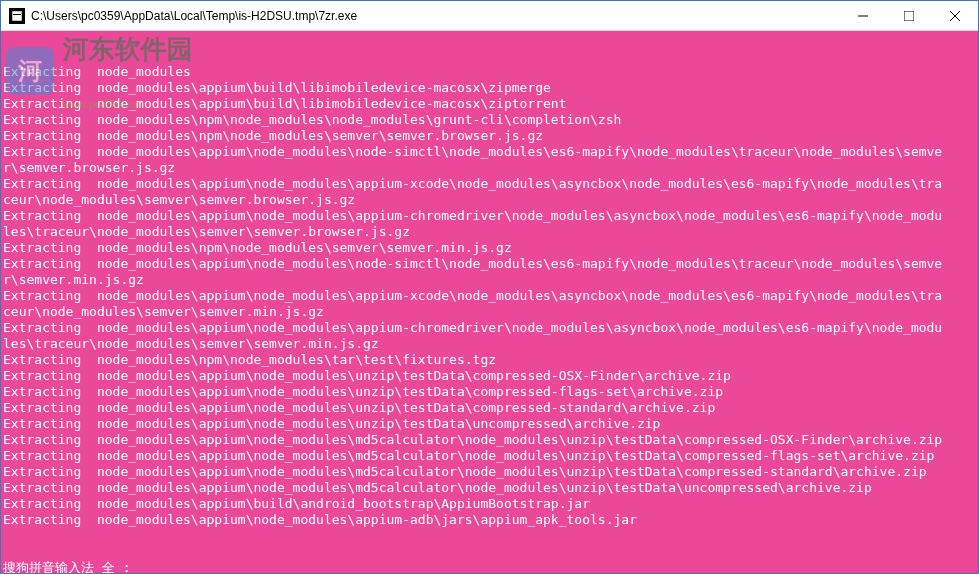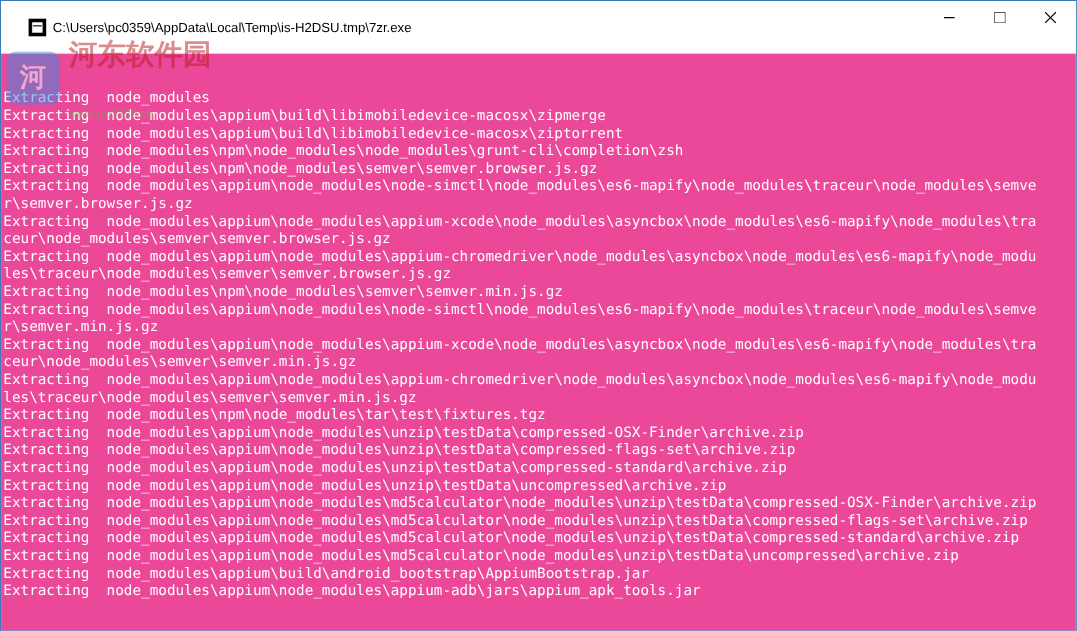--- a/index.html
+++ b/index.html
@@ -16,26 +16,25 @@
       position: relative;
     }
     .window {
       width: 100%;
       height: 100%;
       border: 1px solid #3a7ab8;
       display: flex;
       flex-direction: column;
     }
     .titlebar {
-      height: 48px;
+      height: 30px;
       background: #fff;
       display: flex;
       align-items: center;
       border-bottom: 1px solid #ddd;
-      padding-left: 17px;
     }
     .titlebar-icon {
       width: 16px;
       height: 16px;
       margin-left: 8px;
       background: #000;
       display: flex;
       align-items: center;
       justify-content: center;
     }
@@ -100,21 +99,21 @@
       text-align: center;
       line-height: 48px;
       vertical-align: middle;
     }
     .watermark-text {
       display: inline-block;
       vertical-align: middle;
       margin-left: 4px;
     }
     .watermark-text .cn {
-      color: #b91c1c;
+      color: #15803d;
       font-size: 26px;
       font-weight: bold;
       font-family: 'SimHei', sans-serif;
       display: block;
       text-align: right;
     }
     .watermark-text .url {
       color: #6db33f;
       font-size: 11px;
       display: block;

